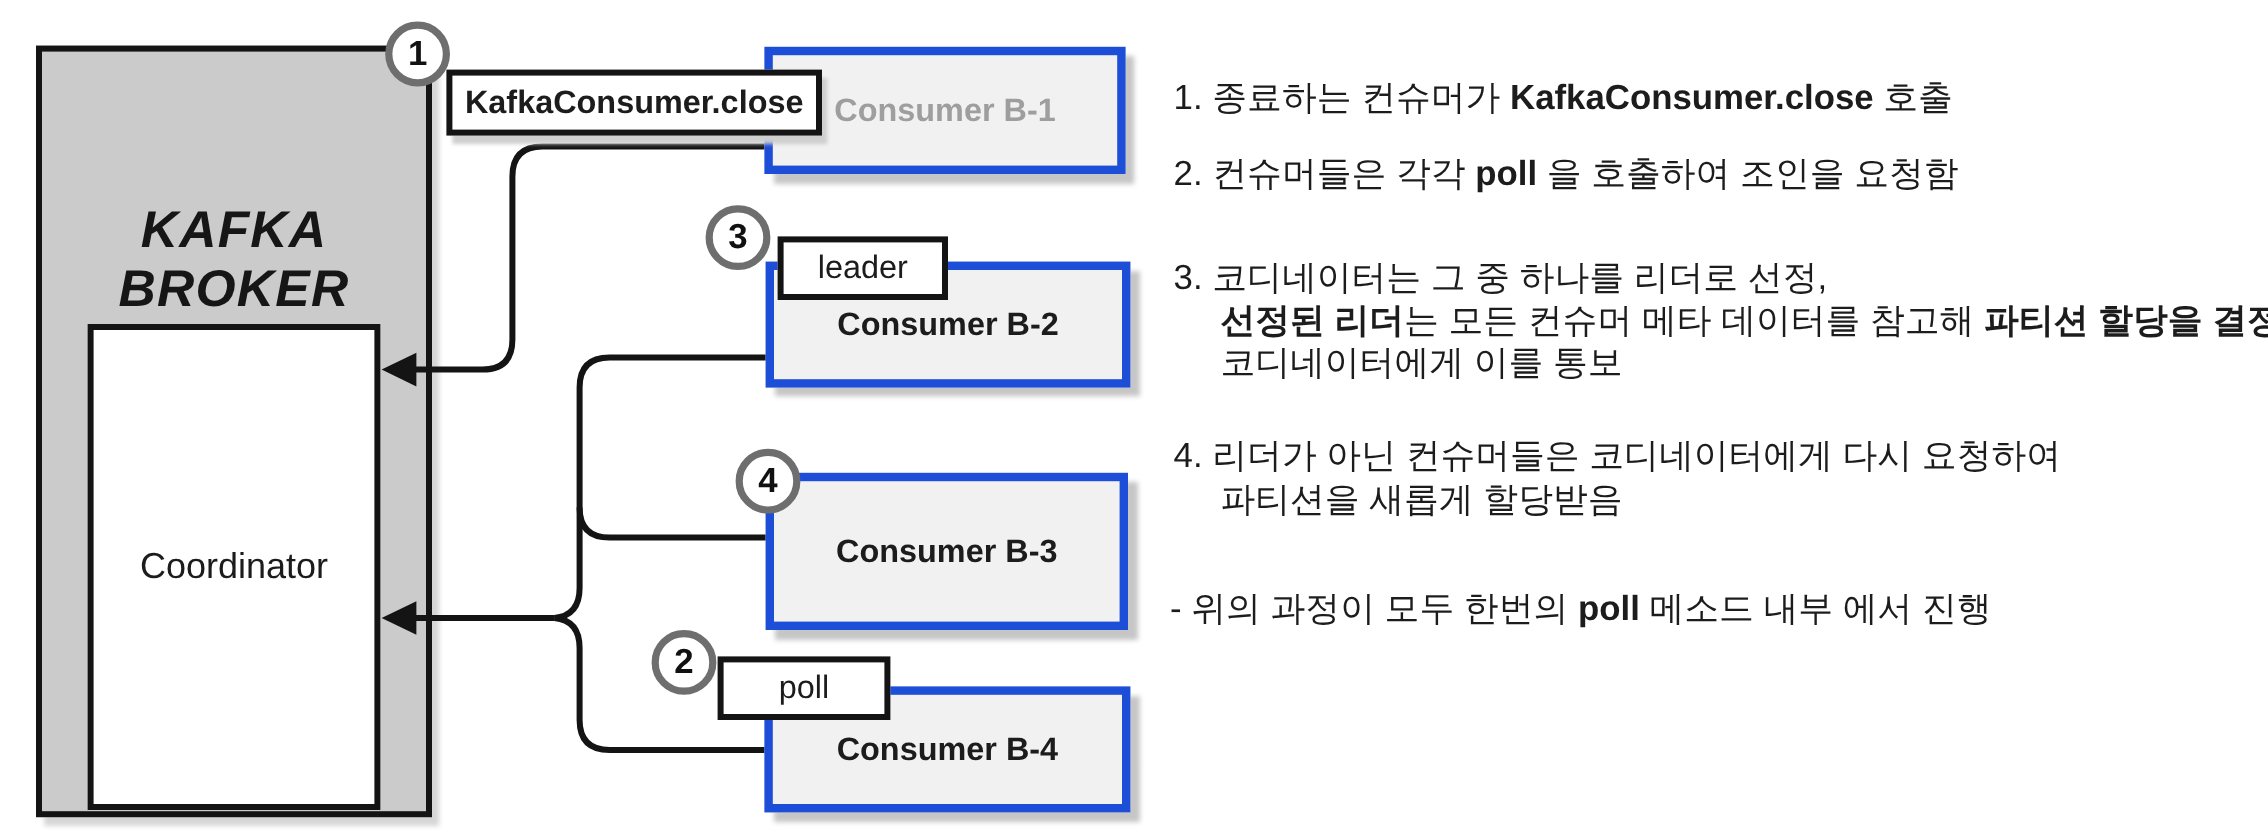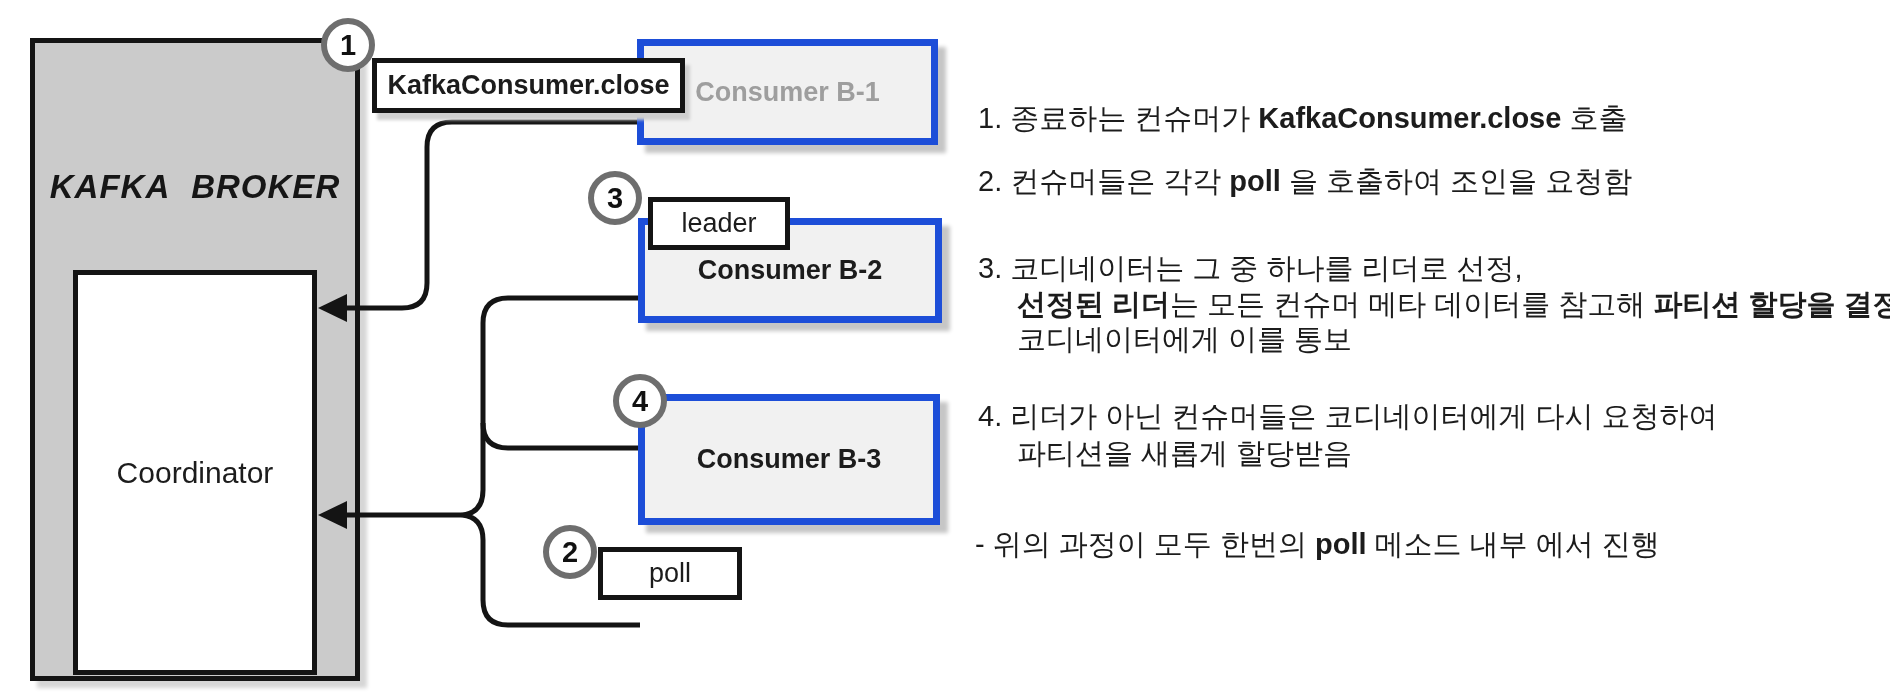--- a/index.html
+++ b/index.html
@@ -7,21 +7,21 @@
     width:1890px;height:700px;background:#ffffff;overflow:hidden;
     font-family:"Liberation Sans","DejaVu Sans",sans-serif;color:#1c1c1c;
   }
   .canvas{position:relative;width:1890px;height:700px;}
   .abs{position:absolute;box-sizing:border-box;}
 
   
   .broker{left:30px;top:38px;width:330px;height:643px;background:#cbcbcb;
           border:5px solid #141414;z-index:1;box-shadow:7px 7px 4px #d6d6d6;}
   .broker-title{left:30px;top:168px;width:330px;text-align:center;z-index:2;
-          font-size:33px;font-weight:700;font-style:italic;letter-spacing:1px;
+          font-size:43px;font-weight:700;font-style:italic;letter-spacing:1px;
           word-spacing:12px;color:#161616;}
   .coordinator{left:73px;top:270px;width:244px;height:405px;background:#ffffff;
           border:5px solid #141414;z-index:1;display:flex;align-items:center;
           justify-content:center;font-size:30px;font-weight:500;}
 
   
   .lines{left:0;top:0;width:1890px;height:700px;z-index:2;pointer-events:none;}
 
   
   .consumer{background:#f1f1f1;border:7px solid #1d4ed8;z-index:3;
@@ -45,21 +45,21 @@
   .badge{width:54px;height:54px;border-radius:50%;background:#ffffff;
           border:6px solid #6e6e6e;z-index:5;display:flex;align-items:center;
           justify-content:center;font-size:29px;font-weight:700;color:#111111;}
   .badge-1{left:321px;top:18px;}
   .badge-3{left:588px;top:171px;}
   .badge-4{left:613px;top:374px;}
   .badge-2{left:543px;top:525px;}
 
   
   .note{position:absolute;font-size:29px;line-height:36px;white-space:nowrap;
-          color:#1c1c1c;z-index:1;margin-top:36px;}
+          color:#1c1c1c;z-index:1;}
   .note .b{font-weight:700;}
   .n1{left:978px;top:64px;}
   .n2{left:978px;top:127px;}
   .n3a{left:978px;top:214px;}
   .n3b{left:1017px;top:250px;}
   .n3c{left:1017px;top:285px;}
   .n4a{left:978px;top:362px;}
   .n4b{left:1017px;top:399px;}
   .nf{left:975px;top:490px;}
 </style>
@@ -88,20 +88,23 @@
   </svg>
 
   <div class="abs consumer b1">
     <span class="lbl">Consumer B-1</span>
   </div>
   <div class="abs consumer b2">
     <span class="lbl">Consumer B-2</span>
   </div>
   <div class="abs consumer b3">
     <span class="lbl">Consumer B-3</span>
+  </div>
+  <div class="abs consumer b4">
+    <span class="lbl">Consumer B-4</span>
   </div>
 
   <div class="abs tag close-tag">
     <span>KafkaConsumer.close</span>
   </div>
   <div class="abs tag leader-tag">
     <span>leader</span>
   </div>
   <div class="abs tag poll-tag">
     <span>poll</span>

